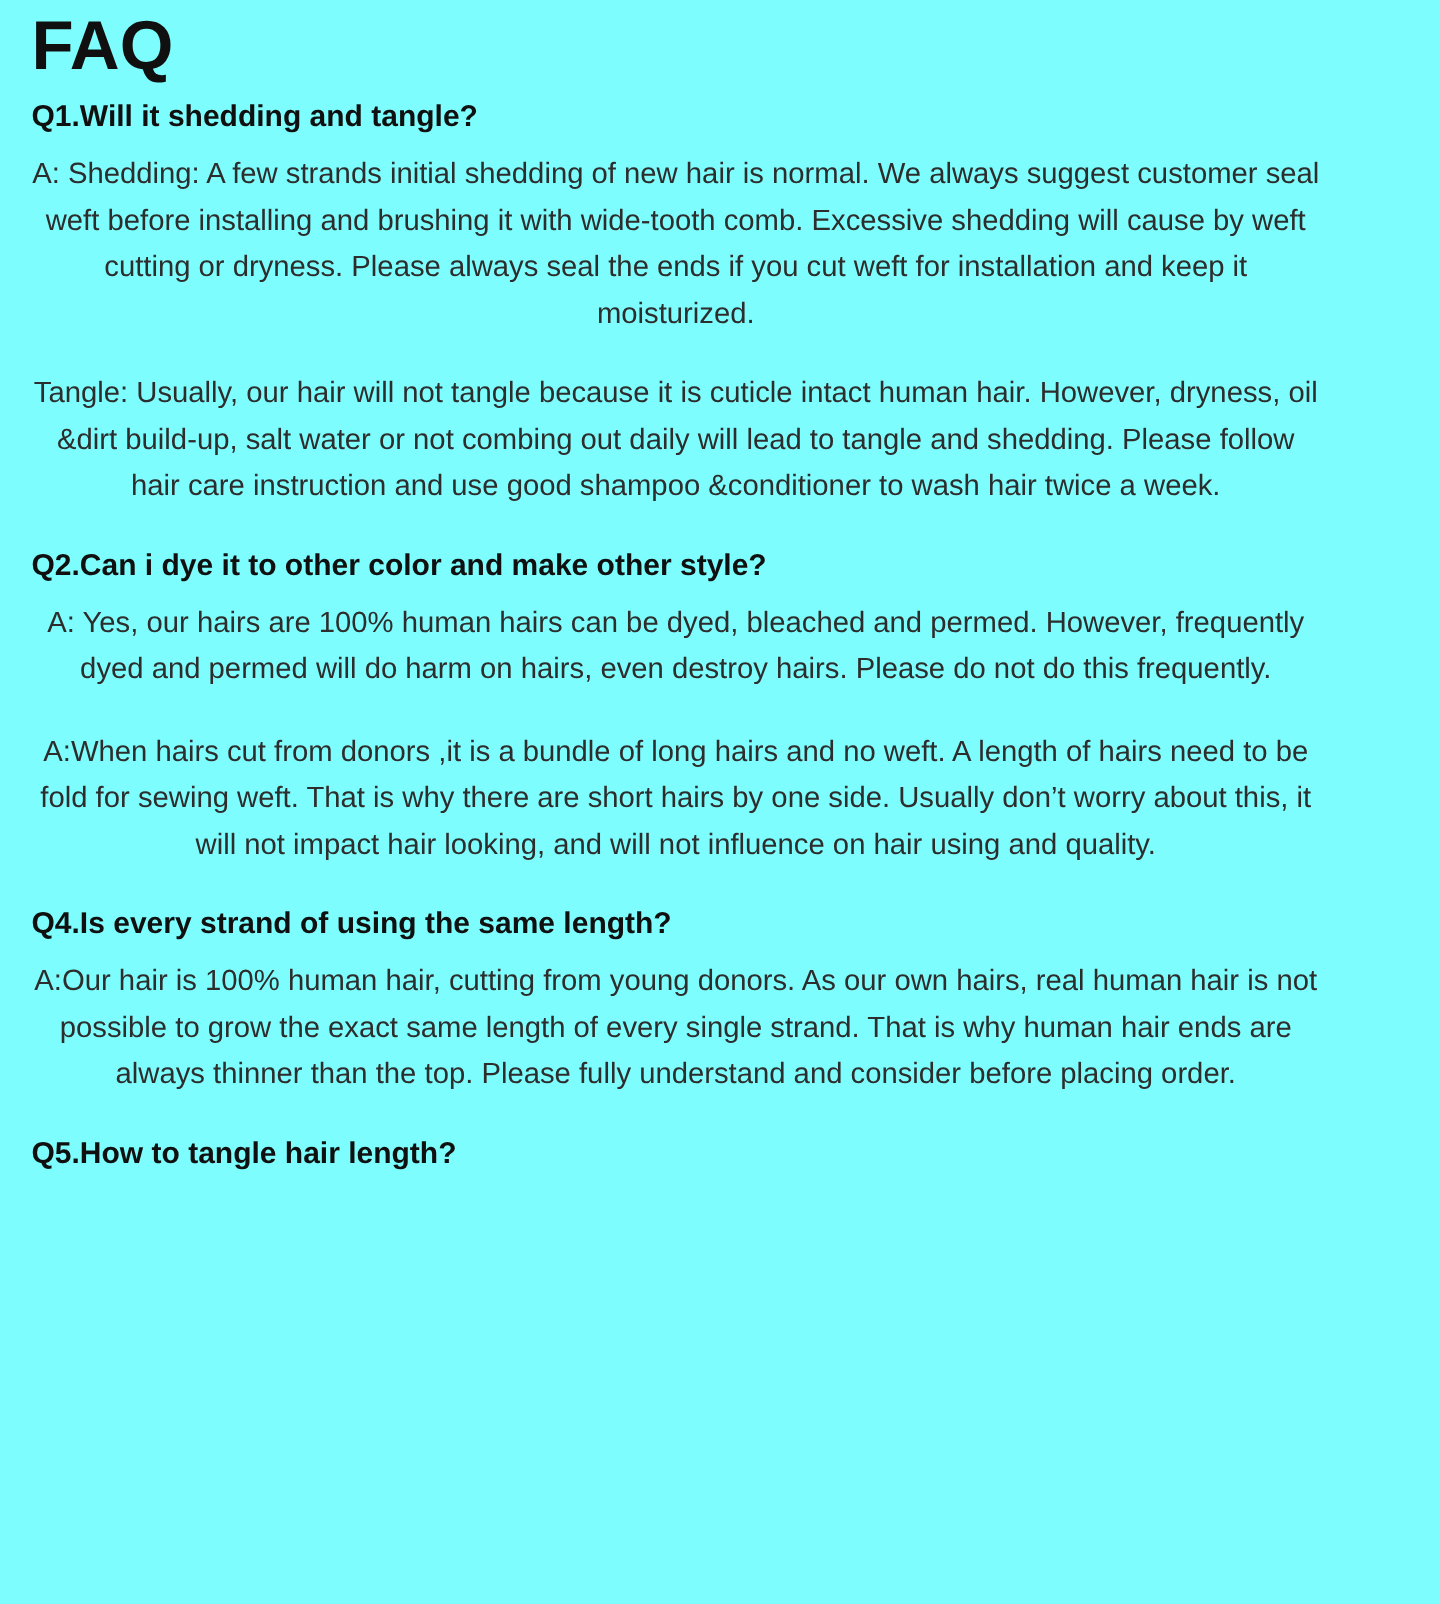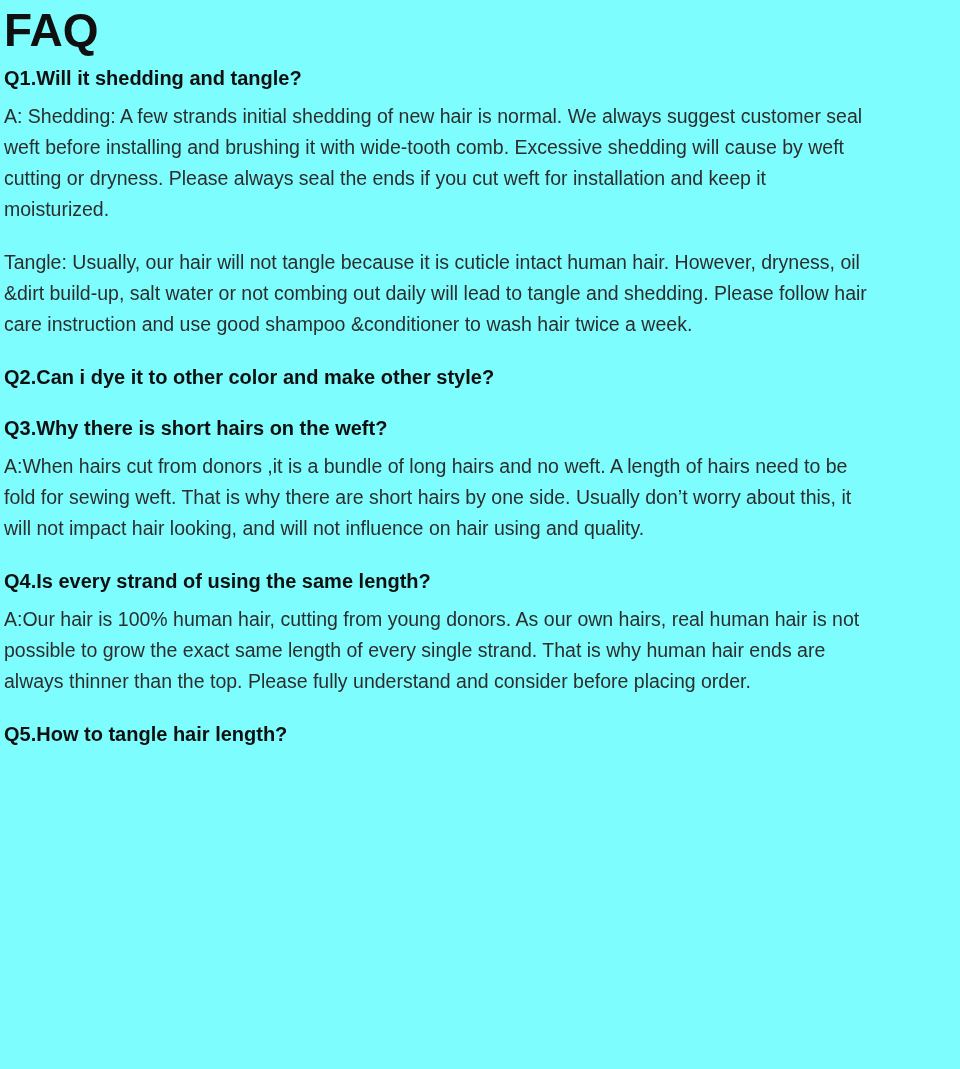--- a/index.html
+++ b/index.html
@@ -12,21 +12,21 @@
   body {
     width: 960px;
     height: 1069px;
     background: var(--bg);
     font-family: "Liberation Sans", sans-serif;
     overflow: hidden;
   }
   .page {
     width: 960px;
     height: 1069px;
-    padding: 6px 80px 30px 4px;
+    padding: 6px 80px 30px 21px;
   }
   .page-title {
     margin: 0 0 10px 0;
     font-size: 46px;
     line-height: 1.05;
     font-weight: 800;
     letter-spacing: 0px;
     color: var(--heading);
   }
   .faq-section { margin: 0; }
@@ -38,42 +38,43 @@
     font-weight: 700;
     color: var(--heading);
   }
   .faq-answer {
     margin: 0 0 22px 0;
     max-width: 863px;
     font-size: 19.5px;
     line-height: 31px;
     font-weight: 400;
     color: var(--body-text);
+    text-align: center;
   }
   .faq-answer:last-child { margin-bottom: 0; }
 </style>
 </head>
 <body>
 
 <div class="page">
 
   <h1 class="page-title">FAQ</h1>
 
   <section class="faq-section">
     <h2 class="faq-question">Q1.Will it shedding and tangle?</h2>
     <p class="faq-answer">A: Shedding: A few strands initial shedding of new hair is normal. We always suggest customer seal weft before installing and brushing it with wide-tooth comb. Excessive shedding will cause by weft cutting or dryness. Please always seal the ends if you cut weft for installation and keep it moisturized.</p>
     <p class="faq-answer">Tangle: Usually, our hair will not tangle because it is cuticle intact human hair. However, dryness, oil &amp;dirt build-up, salt water or not combing out daily will lead to tangle and shedding. Please follow hair care instruction and use good shampoo &amp;conditioner to wash hair twice a week.</p>
   </section>
 
   <section class="faq-section">
     <h2 class="faq-question">Q2.Can i dye it to other color and make other style?</h2>
+    <p class="faq-answer">A: Yes, our hairs are 100% human hairs can be dyed, bleached and permed. However, frequently dyed and permed will do harm on hairs, even destroy hairs. Please do not do this frequently.</p>
   </section>
 
   <section class="faq-section">
-    <h2 class="faq-question">Q3.Why there is short hairs on the weft?</h2>
     <p class="faq-answer">A:When hairs cut from donors ,it is a bundle of long hairs and no weft. A length of hairs need to be fold for sewing weft. That is why there are short hairs by one side. Usually don’t worry about this, it will not impact hair looking, and will not influence on hair using and quality.</p>
   </section>
 
   <section class="faq-section">
     <h2 class="faq-question">Q4.Is every strand of using the same length?</h2>
     <p class="faq-answer">A:Our hair is 100% human hair, cutting from young donors. As our own hairs, real human hair is not possible to grow the exact same length of every single strand. That is why human hair ends are always thinner than the top. Please fully understand and consider before placing order.</p>
   </section>
 
   <section class="faq-section">
     <h2 class="faq-question">Q5.How to tangle hair length?</h2>

